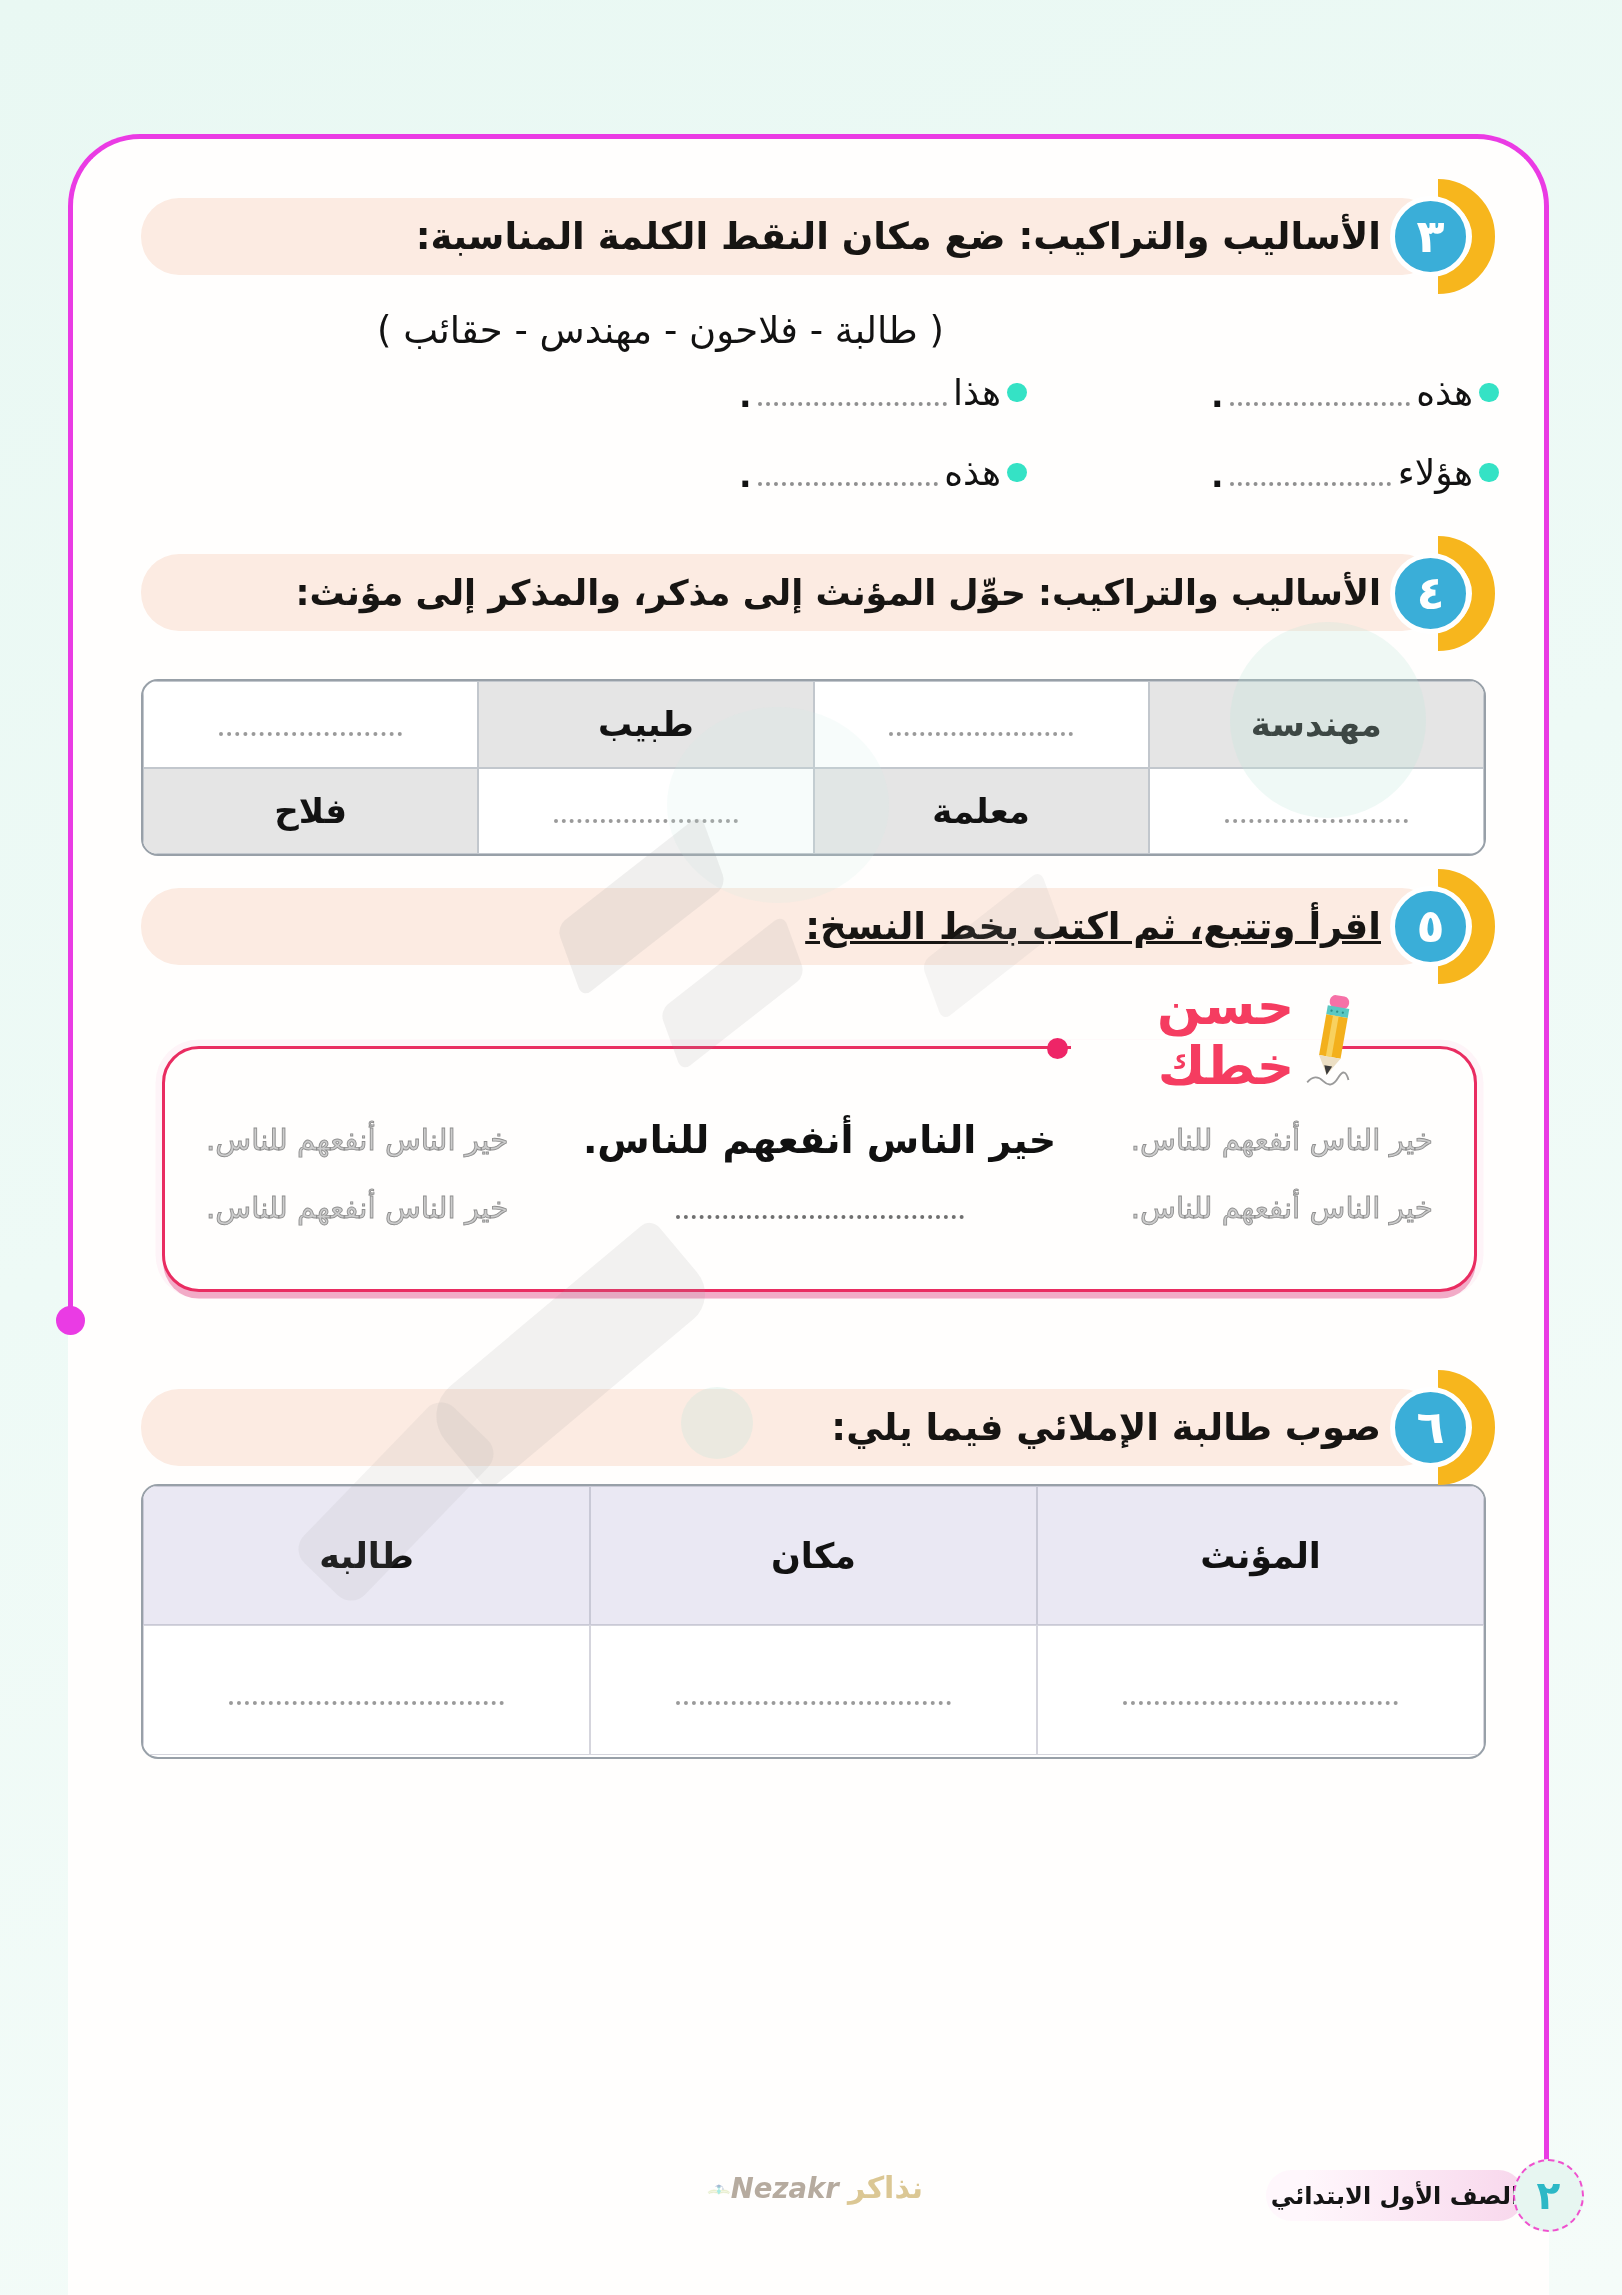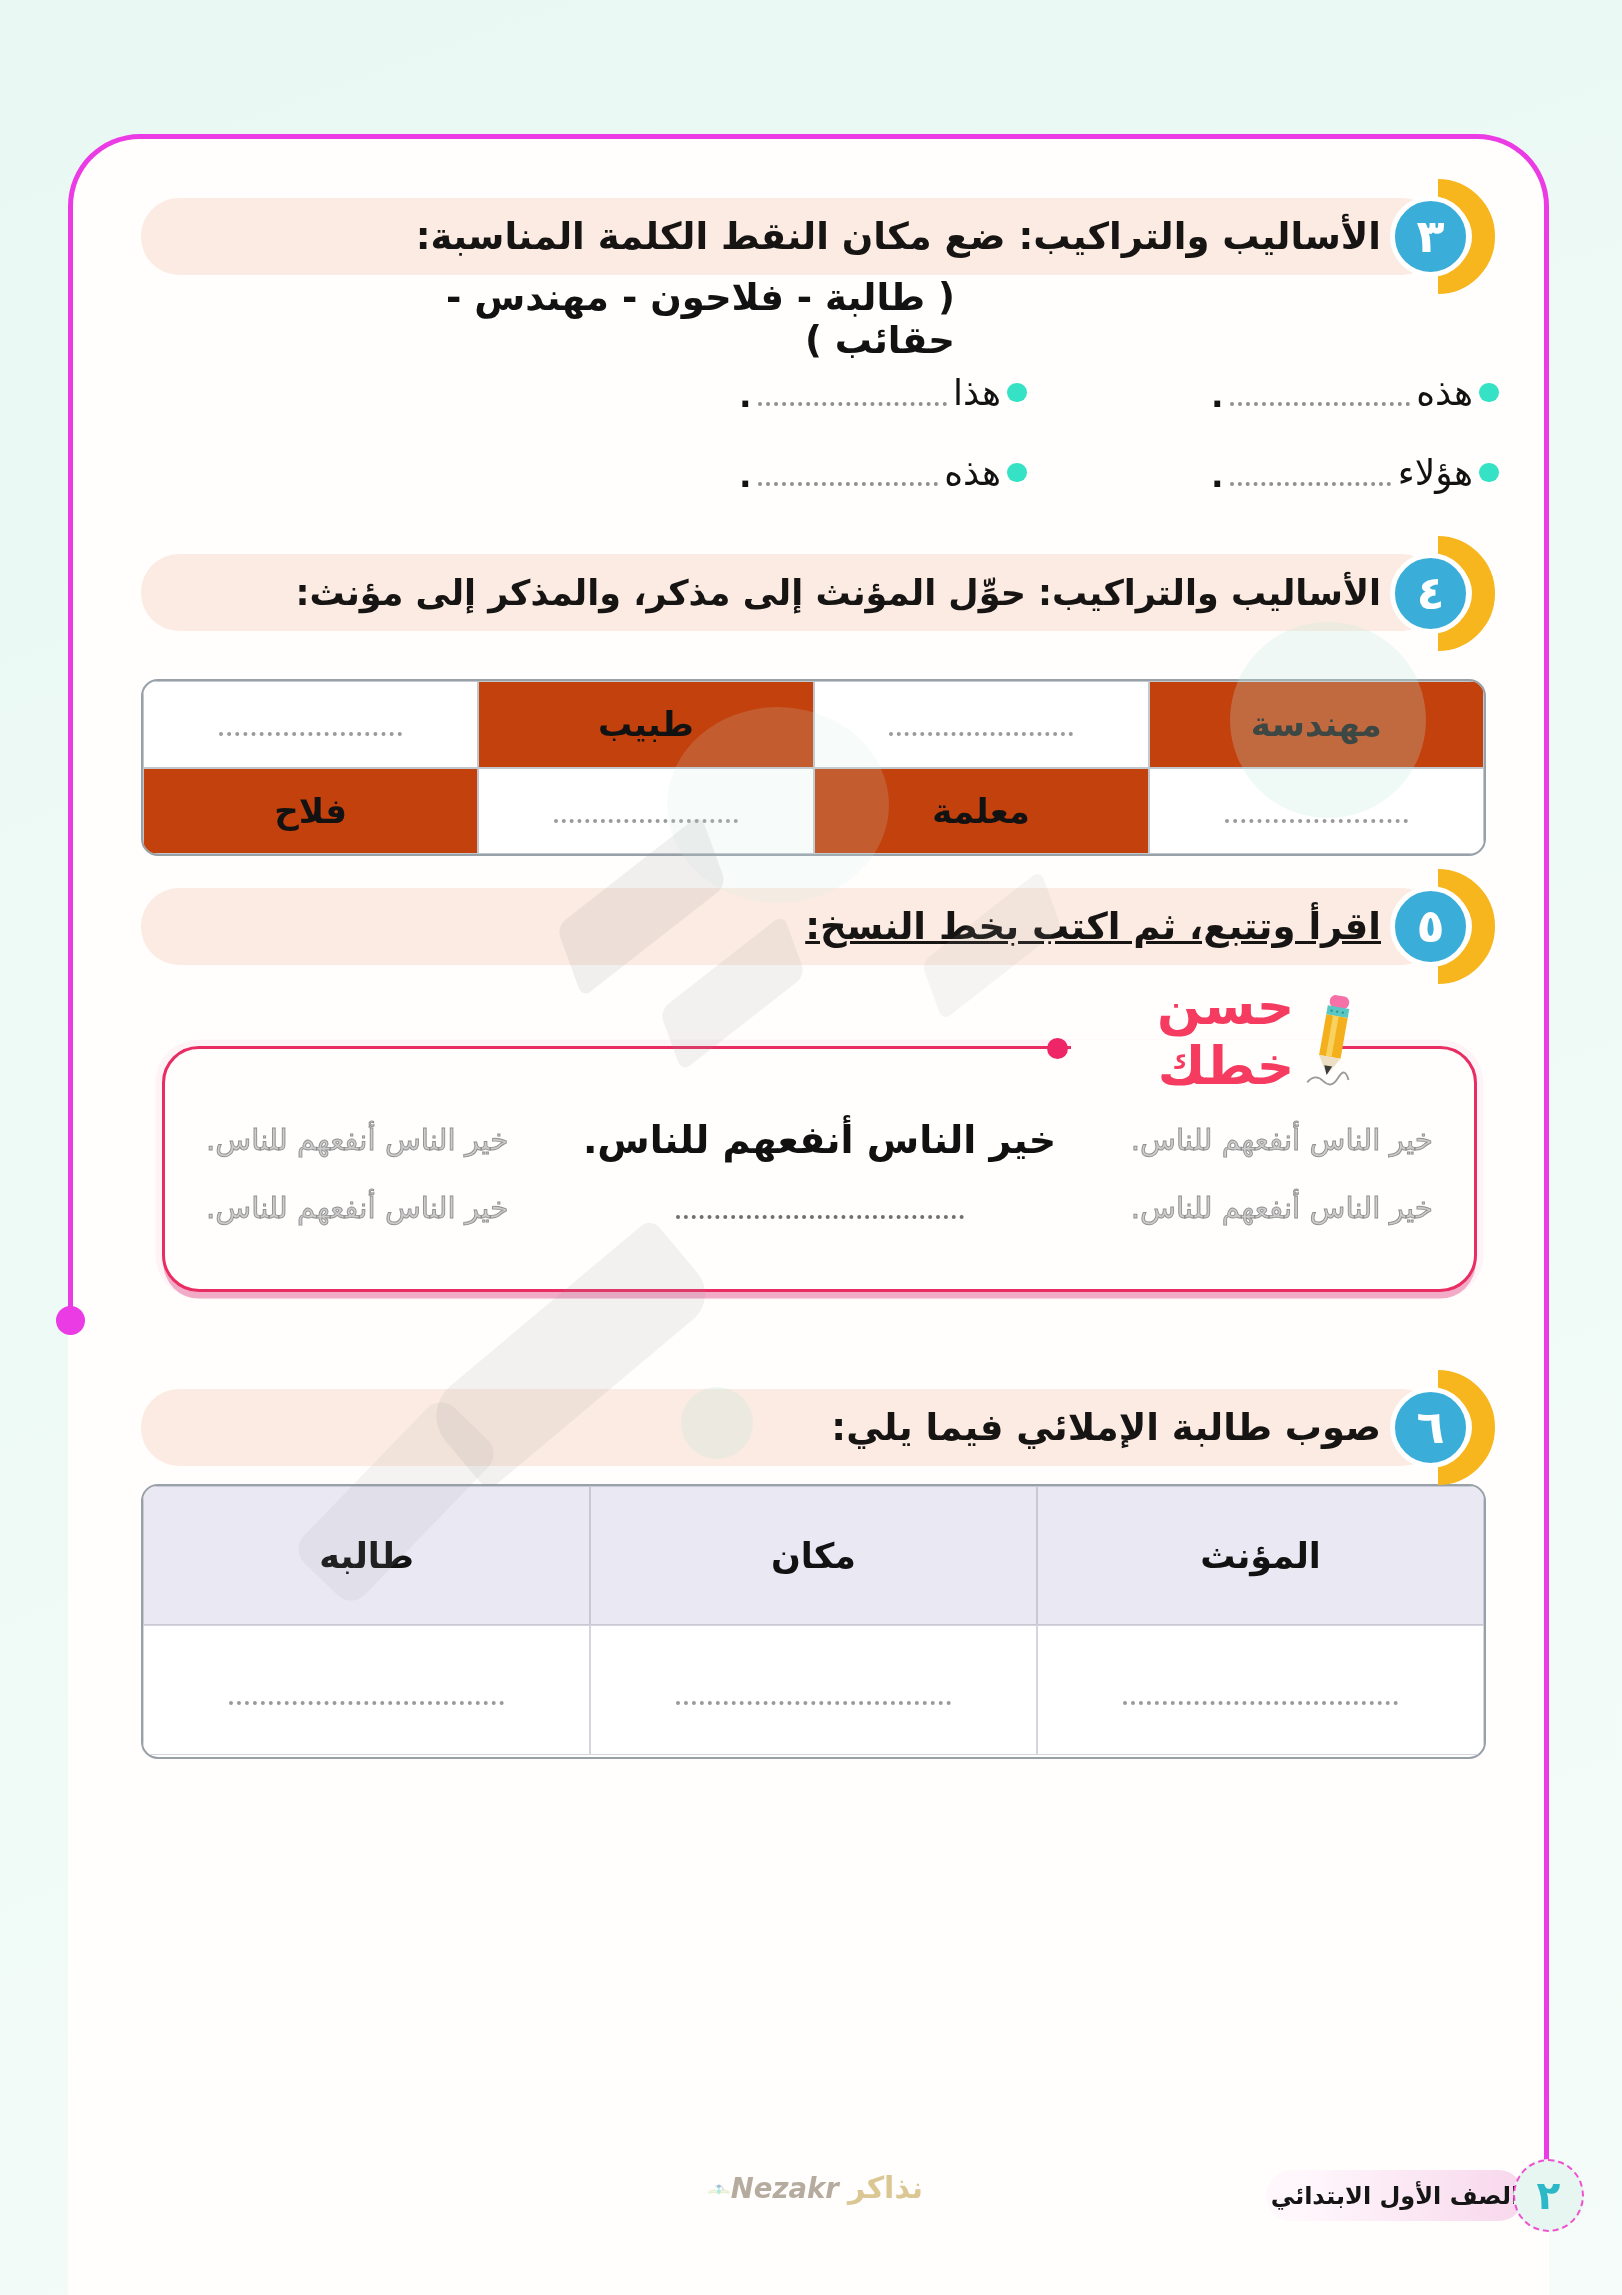--- a/index.html
+++ b/index.html
@@ -28,38 +28,38 @@
   .badge{position:absolute;left:1373px;width:131px;height:124px;z-index:4;}
   #badge3{top:174px;} #badge4{top:531px;} #badge5{top:864px;} #badge6{top:1365px;}
   .arcwrap{position:absolute;left:65px;top:4.6px;width:63px;height:115px;overflow:hidden;}
   .arcring{width:115px;height:115px;margin-left:-58px;border-radius:50%;
            border:23px solid #f7b61d;box-sizing:border-box;}
   .bcircle{position:absolute;left:17px;top:21.6px;width:81px;height:81px;border-radius:50%;
            background:#3aaed8;border:5.2px solid #ffffff;box-sizing:border-box;
            display:flex;align-items:center;justify-content:center;color:#ffffff;
            font-size:46px;font-weight:bold;}
   
-  #wordbank{position:absolute;left:366px;top:293px;width:589px;height:52px;display:flex;
+  #wordbank{position:absolute;left:366px;top:304px;width:589px;height:52px;display:flex;
             align-items:center;justify-content:center;direction:rtl;font-size:37px;
-            font-weight:bold;color:#121212;z-index:3;}
+            font-weight:normal;color:#121212;z-index:3;}
   
   .fillrow{position:absolute;width:288px;height:55px;display:flex;align-items:center;
            direction:rtl;gap:6.5px;z-index:3;}
   #f1{left:1211px;top:365px;} #f2{left:739px;top:365px;}
   #f3{left:1211px;top:445px;} #f4{left:739px;top:445px;}
   .bullet{width:19.6px;height:19.6px;border-radius:50%;background:#35e2c5;flex:0 0 auto;}
   .fword{font-size:36px;font-weight:normal;color:#121212;line-height:1;}
   .fleader{flex:1 1 auto;border-bottom:4.6px dotted #8f8f8f;height:0;margin-top:22px;}
   .fperiod{font-size:33px;font-weight:bold;margin-top:6.5px;color:#121212;}
   
   #table4{position:absolute;left:141px;top:679px;width:1341px;height:173px;direction:rtl;
           display:grid;grid-template-columns:repeat(4,1fr);grid-template-rows:repeat(2,1fr);
           border:2px solid #98a0a8;border-radius:17px;overflow:hidden;background:#ffffff;z-index:3;}
   #table4 .cell{border:1.3px solid #c2c7cd;display:flex;align-items:center;justify-content:center;}
-  #table4 .green{background:#c2410c;}
+  #table4 .green{background:#e5e5e5;}
   .cword{font-size:34px;font-weight:bold;color:#121212;direction:rtl;}
   #table4 .cleader{width:55%;border-bottom:4.6px dotted #9a9a9a;height:0;margin-top:19.6px;}
   
   #callout{position:absolute;left:1040px;top:985px;width:327px;height:111px;display:flex;
            direction:rtl;align-items:flex-end;justify-content:flex-start;gap:3.9px;z-index:6;}
   .callout-text{font-size:52px;font-weight:bold;color:#f53c60;}
   #gapcover{position:absolute;left:1071px;top:1040px;width:267px;height:17px;background:#fffefd;z-index:5;}
   #gapdot{position:absolute;left:1047px;top:1038px;width:21px;height:21px;border-radius:50%;background:#ee2567;z-index:6;}
   #pbox{position:absolute;left:162px;top:1046px;width:1315px;height:246px;box-sizing:border-box;
         border:3.9px solid #e92c61;border-radius:37px;background:#fffefd;

